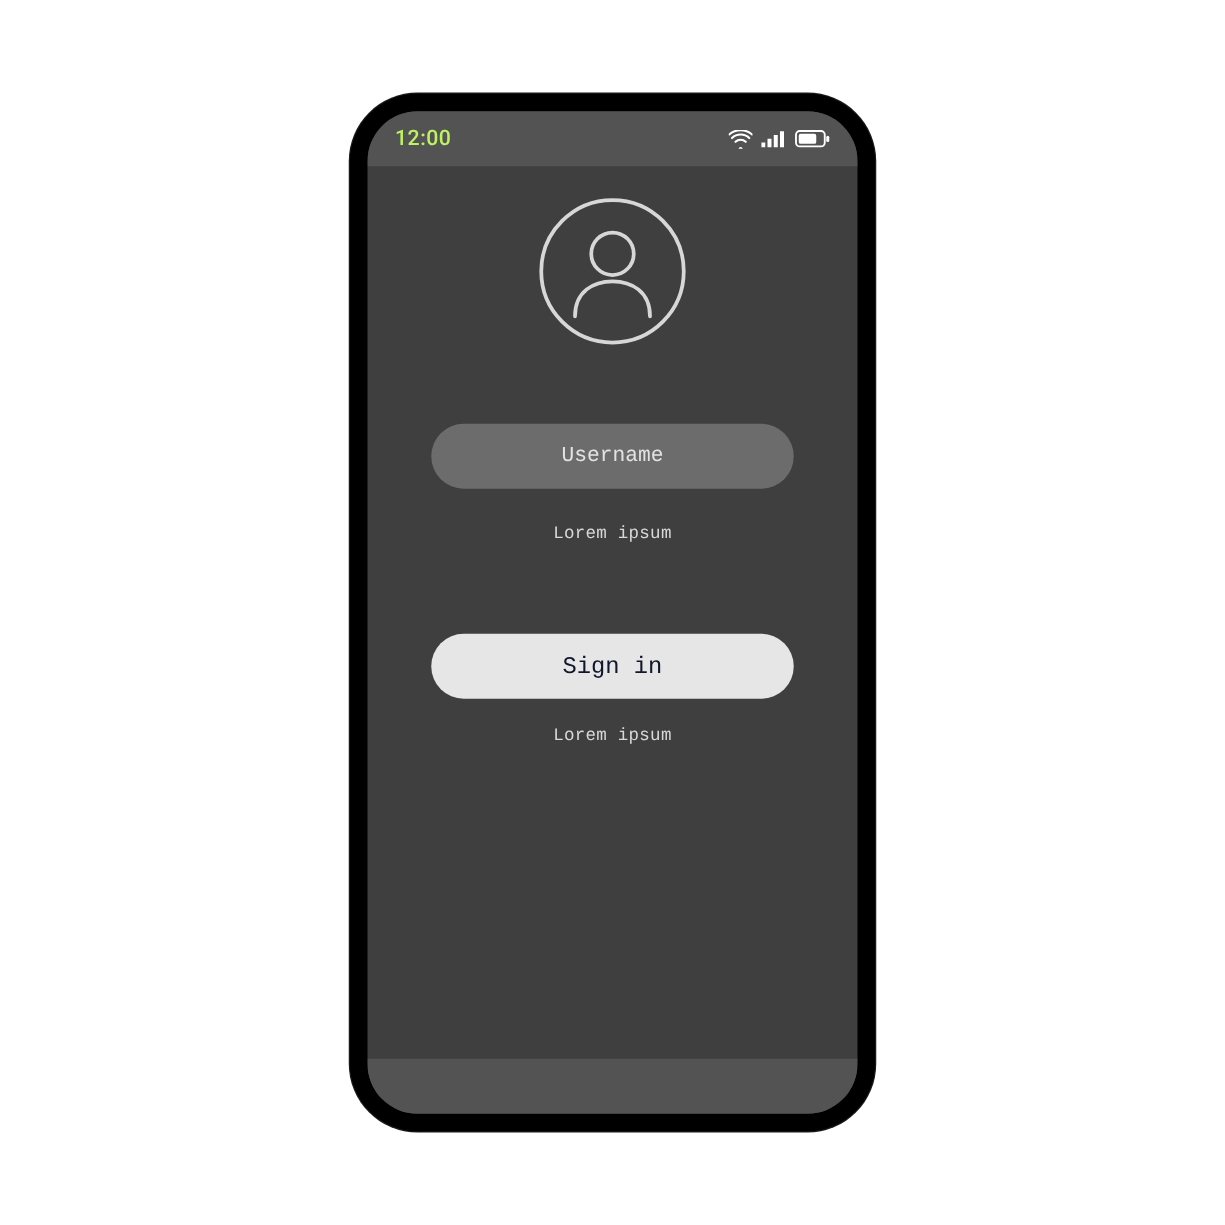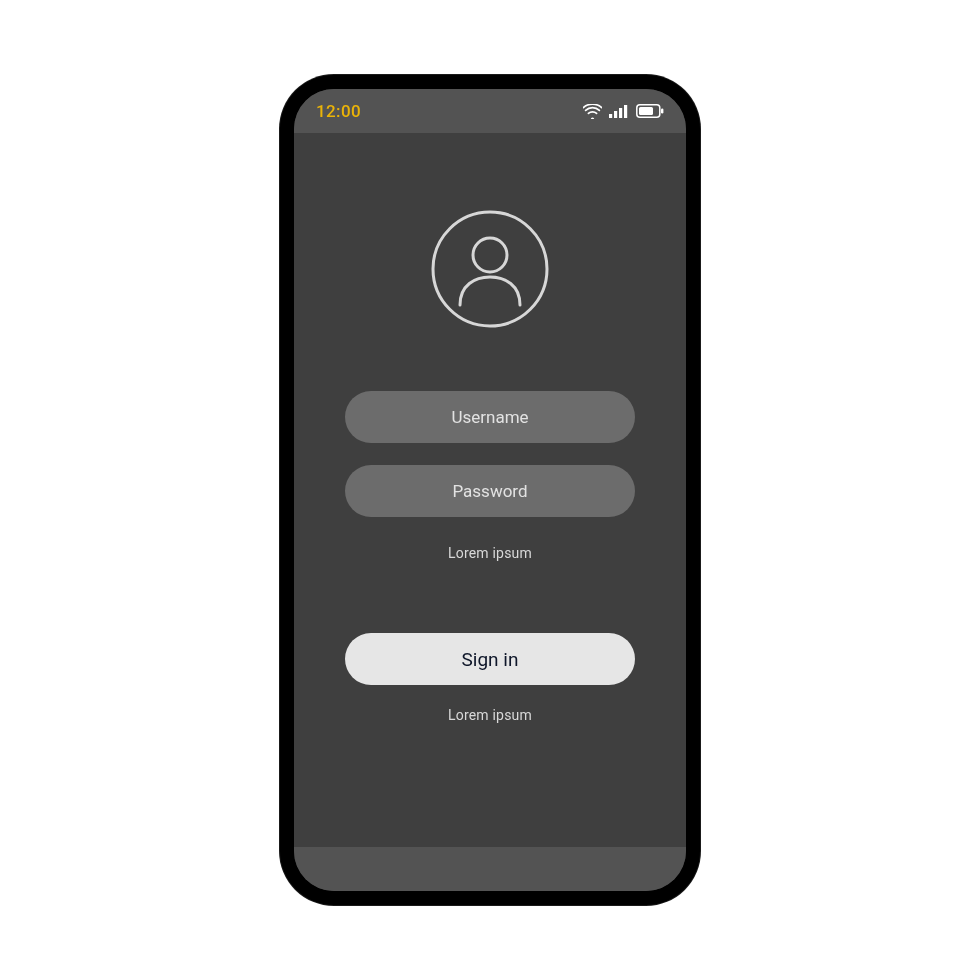--- a/index.html
+++ b/index.html
@@ -32,37 +32,38 @@
   }
   .status-bar {
     height: 44px;
     background: #535353;
     display: flex;
     align-items: center;
     justify-content: space-between;
     padding: 0 22px;
   }
   .status-time {
-    color: #eab308;
+    color: #bef264;
     font-size: 17px;
     font-weight: 500;
     letter-spacing: 0.4px;
   }
   .status-icons {
     display: flex;
     align-items: center;
     gap: 7px;
   }
   .status-icons svg { display: block; }
   .content-area {
     flex: 1;
     display: flex;
     flex-direction: column;
     align-items: center;
-    padding: 76px 40px 0 40px;
+    padding: 24px 40px 0 40px;
+    font-family: Liberation Mono, monospace;
   }
   .avatar-icon {
     width: 120px;
     height: 120px;
     margin-bottom: 62px;
   }
   .avatar-icon svg { width: 100%; height: 100%; display: block; }
   .input-field {
     width: 290px;
     height: 52px;
@@ -151,21 +152,20 @@
       <div class="avatar-icon">
         <svg viewBox="0 0 120 120">
           <circle cx="60" cy="60" r="57" stroke="#d7d7d7" stroke-width="3" fill="none"></circle>
           <circle cx="60" cy="46" r="17" stroke="#d7d7d7" stroke-width="3" fill="none"></circle>
           <path d="M30 96 C30 76 45 68 60 68 C75 68 90 76 90 96" stroke="#d7d7d7" stroke-width="3" fill="none" stroke-linecap="round"></path>
         </svg>
       </div>
 
       <input class="input-field" type="text" placeholder="Username" style="">
 
-      <input class="input-field" type="password" placeholder="Password" style="">
 
       <div class="helper-text">Lorem ipsum</div>
 
       <div class="spacer-1"></div>
 
       <button class="signin-button">Sign in</button>
 
       <div class="helper-text-2">Lorem ipsum</div>
 
     </div>

